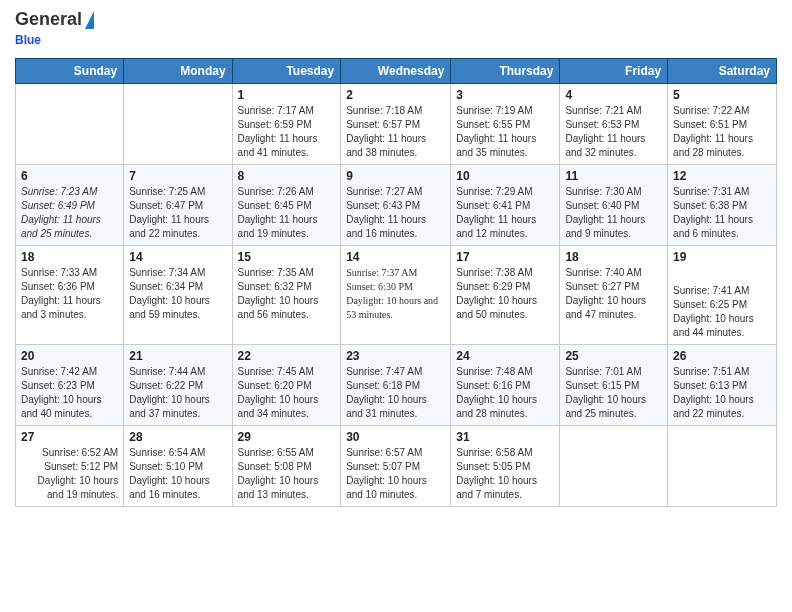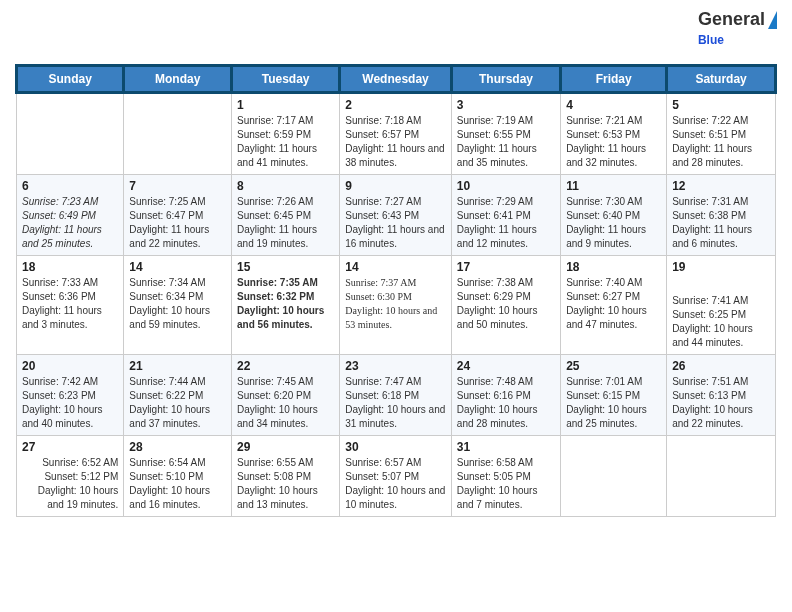--- a/index.html
+++ b/index.html
@@ -12,22 +12,22 @@
     }
     .page {
       width: 792px;
       min-height: 612px;
       background: #fff;
       padding: 10px 15px 10px 15px;
     }
     .header {
       display: flex;
       align-items: flex-start;
-      justify-content: flex-end;
-      margin-bottom: 16px;
+      justify-content: flex-start;
+      margin-bottom: 10px;
     }
     .logo {
       display: flex;
       flex-direction: column;
       align-items: flex-start;
     }
     .logo-text {
       font-size: 18px;
       font-weight: bold;
       color: #333;
@@ -52,25 +52,25 @@
       margin-top: 2px;
     }
     .calendar {
       width: 100%;
       border-collapse: collapse;
       font-size: 11px;
     }
     .calendar th {
       background-color: #3a7fc1;
       color: #fff;
-      text-align: center;
-      padding: 5px 18px;
+      text-align: right;
+      padding: 5px 6px;
       font-size: 12px;
       font-weight: bold;
-      border: 3px solid #0c4a6e;
+      border: 1px solid #0c4a6e;
     }
     .calendar td {
       border: 1px solid #ccc;
       vertical-align: top;
       padding: 4px 5px;
       width: 113px;
       min-height: 70px;
       background: #fff;
     }
     .calendar tr:nth-child(even) td {
@@ -216,21 +216,21 @@
 Daylight: 11 hours and 3 minutes.</div>
           </td>
           <td>
             <span class="day-num">14</span>
             <div class="day-info" style="white-space: pre-line;">Sunrise: 7:34 AM
 Sunset: 6:34 PM
 Daylight: 10 hours and 59 minutes.</div>
           </td>
           <td>
             <span class="day-num">15</span>
-            <div class="day-info" style="white-space: pre-line; font-weight: bold;">Sunrise: 7:35 AM
+            <div class="day-info" style="white-space: pre-line;">Sunrise: 7:35 AM
 Sunset: 6:32 PM
 Daylight: 10 hours and 56 minutes.</div>
           </td>
           <td>
             <span class="day-num">14</span>
             <div class="day-info" style="white-space: pre-line; font-family: Liberation Serif, serif;">Sunrise: 7:37 AM
 Sunset: 6:30 PM
 Daylight: 10 hours and 53 minutes.</div>
           </td>
           <td>

